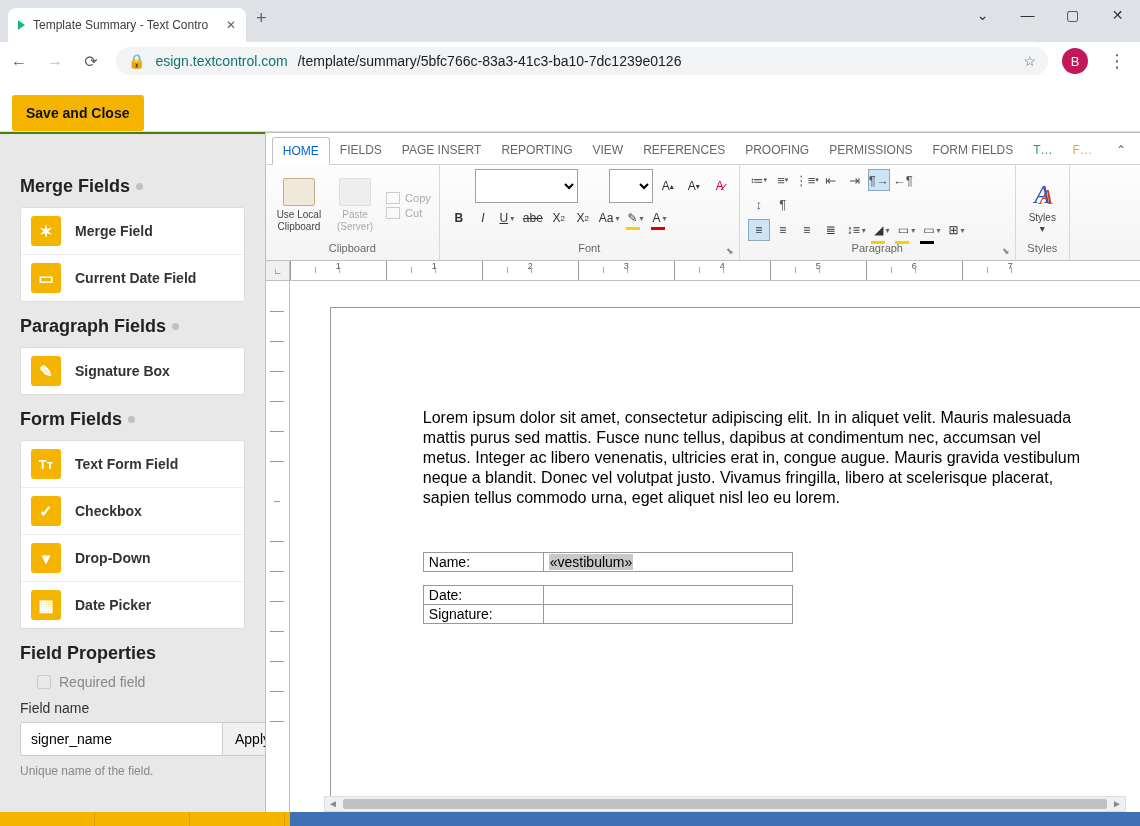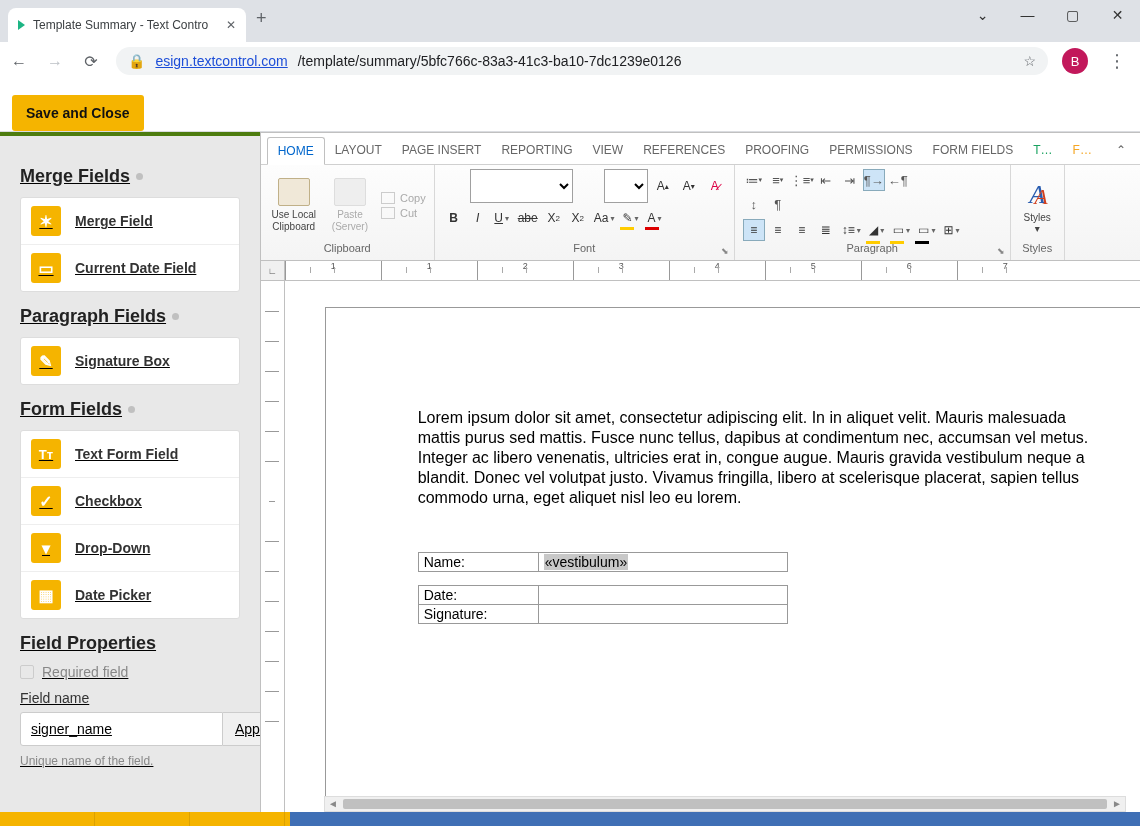--- a/index.html
+++ b/index.html
@@ -83,21 +83,21 @@
     height: 28px;
     background: #f1f3f4;
     border-radius: 14px;
     display: flex;
     align-items: center;
     padding: 0 12px;
     gap: 10px;
     color: #202124;
     font-size: 14px;
   }
-  .url-prefix { color: #1d4ed8; text-decoration: underline; }
+  .url-prefix { color: #0f766e; }
   .star-icon { color: #5f6368; margin-left: auto; }
   .avatar {
     width: 26px; height: 26px; border-radius: 50%;
     background: #c2185b; color: #fff;
     display: flex; align-items: center; justify-content: center;
     font-size: 13px;
   }
   .menu-dots { color: #5f6368; font-size: 18px; padding: 0 6px; }
   
   .app-bar {
@@ -118,24 +118,23 @@
     border: none;
   }
   
   .main-area {
     display: flex;
     height: calc(826px - 80px - 52px - 14px);
   }
   .sidebar {
     width: 288px;
     background: #e8e8e8;
-    padding: 16px 20px;
+    padding: 28px 20px;
     overflow-y: auto;
-    border-top: 4px solid #4d7c0f;
-    text-decoration: underline;
+    border-top: 2px solid #4d7c0f;
   }
   .section-title {
     font-size: 18px;
     font-weight: bold;
     color: #222;
     margin: 14px 0 10px 0;
     display: flex;
     align-items: center;
     gap: 6px;
   }
@@ -168,21 +167,21 @@
     border-radius: 3px;
     display: flex;
     align-items: center;
     justify-content: center;
     color: #fff;
     font-size: 16px;
   }
   .prop-label { font-size: 14px; color: #333; margin: 10px 0 6px 0; }
   .required-row {
     display: flex; align-items: center; gap: 8px;
-    color: #888; font-size: 14px; margin: 8px 0;
+    color: #888; font-size: 14px; margin: 8px 17px;
   }
   .required-cb {
     width: 14px; height: 14px;
     border: 1px solid #ccc;
     border-radius: 2px;
   }
   .apply-row { display: flex; }
   .field-name-input {
     flex: 1;
     height: 34px;
@@ -578,21 +577,21 @@
       <input class="field-name-input" value="signer_name" style="">
       <button class="apply-btn">Apply</button>
     </div>
     <div class="hint">Unique name of the field.</div>
   </div>
 
   <div class="doc-editor">
 
     <div class="ribbon-tabs">
       <div class="ribbon-tab active">HOME</div>
-      <div class="ribbon-tab">LAYOUT</div>
+      <div class="ribbon-tab">FIELDS</div>
       <div class="ribbon-tab">PAGE INSERT</div>
       <div class="ribbon-tab">REPORTING</div>
       <div class="ribbon-tab">VIEW</div>
       <div class="ribbon-tab">REFERENCES</div>
       <div class="ribbon-tab">PROOFING</div>
       <div class="ribbon-tab">PERMISSIONS</div>
       <div class="ribbon-tab">FORM FIELDS</div>
       <div class="ribbon-tab accent1">T…</div>
       <div class="ribbon-tab accent2">F…</div>
       <div class="ribbon-chevron">⌃</div>

